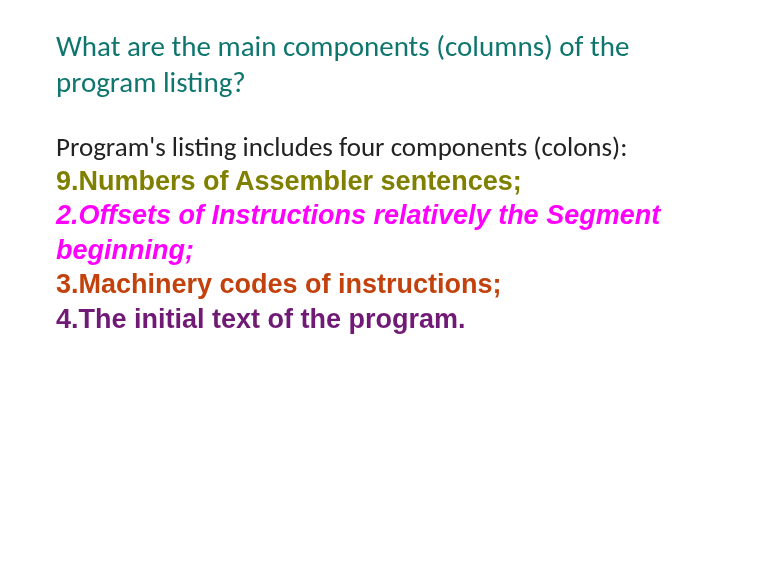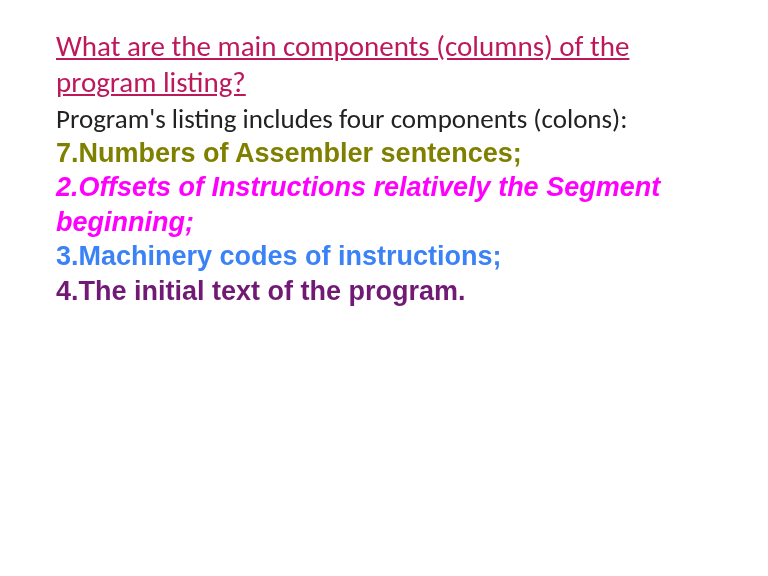--- a/index.html
+++ b/index.html
@@ -8,50 +8,50 @@
     width: 768px;
     height: 576px;
     background: #ffffff;
     font-family: Calibri, "Segoe UI", Arial, sans-serif;
   }
   .slide {
     box-sizing: border-box;
     padding: 28px 56px 0 56px;
   }
   .title {
-    color: #be185d;
+    color: #0f766e;
     font-size: 29px;
     line-height: 1.25;
     font-weight: 400;
-    text-decoration: underline;
+    margin-bottom: 28px;
   }
   .intro {
     color: #222;
     font-size: 27px;
     line-height: 1.3;
     text-align: justify;
     text-justify: inter-word;
     font-weight: 400;
   }
   .items {
     font-family: Arial, Helvetica, sans-serif;
     font-size: 27px;
     line-height: 1.28;
     font-weight: bold;
   }
   .item1 { color: #808000; }
   .item2 { color: #ff00ff; font-style: italic; }
-  .item3 { color: #3b82f6; }
+  .item3 { color: #c2410c; }
   .item4 { color: #701a75; }
 </style>
 </head>
 <body>
 
 <div class="slide">
   <div class="title">What are the main components (columns) of the program listing?</div>
   <div class="intro">Program's listing includes four components (colons):</div>
   <div class="items">
-    <div class="item1">7.Numbers of Assembler sentences;</div>
+    <div class="item1">9.Numbers of Assembler sentences;</div>
     <div class="item2">2.Offsets of Instructions relatively the Segment beginning;</div>
     <div class="item3">3.Machinery codes of instructions;</div>
     <div class="item4">4.The initial text of the program.</div>
   </div>
 </div>
 
 </body></html>

